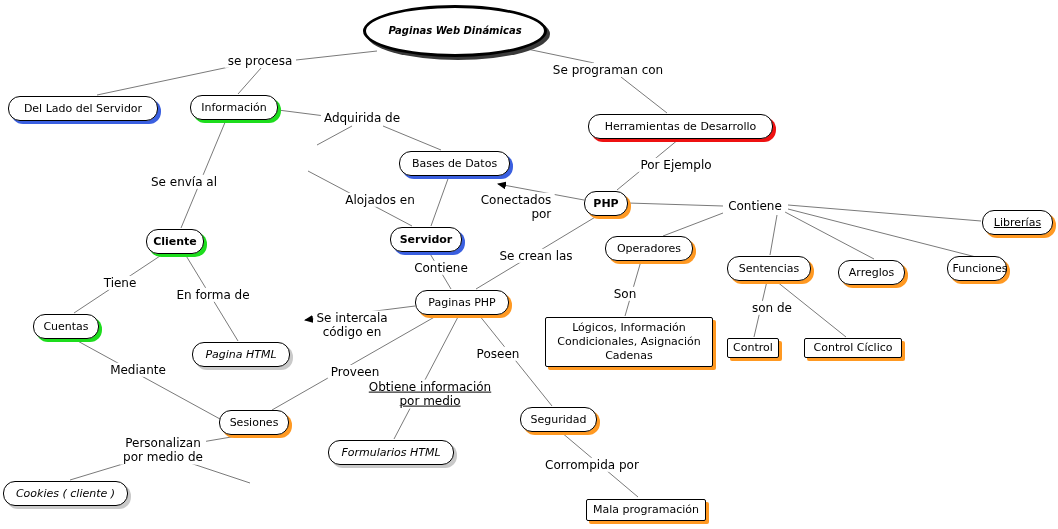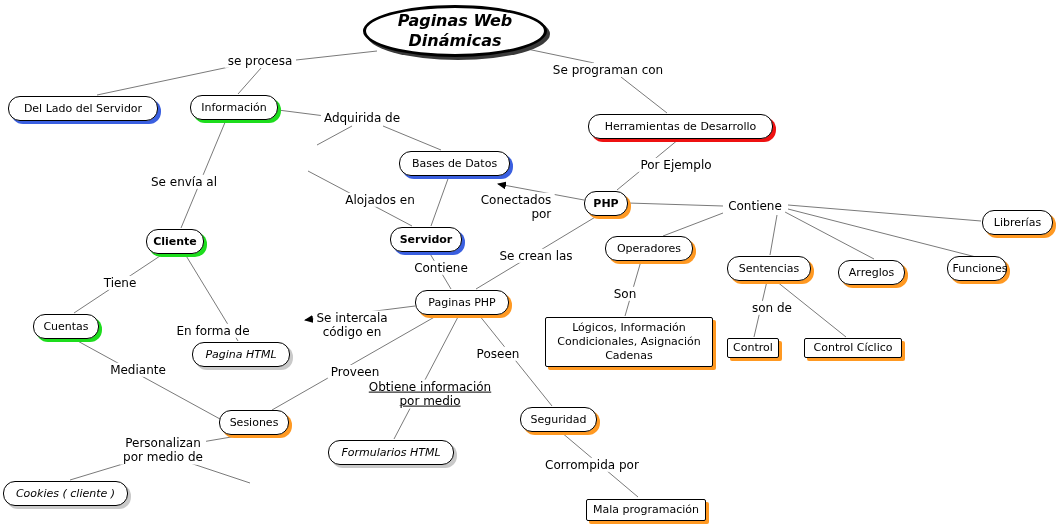--- a/index.html
+++ b/index.html
@@ -7,21 +7,21 @@
   body { font-family:"DejaVu Sans","Liberation Sans",sans-serif; position:relative; }
   #stage { position:absolute; left:0; top:0; width:1058px; height:529px; }
   #edges-svg { position:absolute; left:0; top:0; z-index:0; }
   .node {
     position:absolute; background:#ffffff; border:1px solid #000;
     border-radius:12px; display:flex; align-items:center; justify-content:center;
     font-size:11px; color:#000; text-align:center; white-space:pre-line;
     line-height:1.25; z-index:2; cursor:default; padding:1px 4px;
   }
   .node.square { border-radius:2px; }
-  .node.ellipse { border-radius:50%; border-width:3px; font-size:16px; }
+  .node.ellipse { border-radius:50%; border-width:3px; font-size:10px; }
   .node.bold { font-weight:bold; }
   .node.italic { font-style:italic; }
   .link-label {
     position:absolute; transform:translate(-50%,-50%); background:#ffffff;
     font-size:12px; color:#000; text-align:center; white-space:pre-line;
     line-height:1.2; z-index:1; padding:0 3px;
   }
 </style>
 </head>
 <body>
@@ -77,21 +77,21 @@
     <div class="node " style="left: 190px; top: 95px; width: 88px; height: 25px; box-shadow: rgb(29, 221, 29) 3px 3px 0px;">Información</div>
     <div class="node " style="left: 588px; top: 114px; width: 185px; height: 25px; box-shadow: rgb(238, 17, 17) 3px 3px 0px;">Herramientas de Desarrollo</div>
     <div class="node " style="left: 399px; top: 151px; width: 111px; height: 25px; box-shadow: rgb(58, 95, 224) 3px 3px 0px;">Bases de Datos</div>
     <div class="node  bold" style="left: 584px; top: 191px; width: 44px; height: 25px; box-shadow: rgb(255, 153, 34) 3px 3px 0px;">PHP</div>
     <div class="node  bold" style="left: 146px; top: 229px; width: 58px; height: 25px; box-shadow: rgb(29, 221, 29) 3px 3px 0px;">Cliente</div>
     <div class="node  bold" style="left: 390px; top: 227px; width: 72px; height: 25px; box-shadow: rgb(58, 95, 224) 3px 3px 0px;">Servidor</div>
     <div class="node " style="left: 605px; top: 236px; width: 88px; height: 25px; box-shadow: rgb(255, 153, 34) 3px 3px 0px;">Operadores</div>
     <div class="node " style="left: 727px; top: 256px; width: 84px; height: 25px; box-shadow: rgb(255, 153, 34) 3px 3px 0px;">Sentencias</div>
     <div class="node " style="left: 838px; top: 260px; width: 67px; height: 25px; box-shadow: rgb(255, 153, 34) 3px 3px 0px;">Arreglos</div>
     <div class="node " style="left: 947px; top: 256px; width: 60px; height: 25px; box-shadow: rgb(255, 153, 34) 3px 3px 0px; padding-left: 10px;">Funciones</div>
-    <div class="node " style="left: 982px; top: 210px; width: 71px; height: 25px; box-shadow: rgb(255, 153, 34) 3px 3px 0px;">Librerías</div>
+    <div class="node " style="left: 982px; top: 210px; width: 71px; height: 25px; box-shadow: rgb(255, 153, 34) 3px 3px 0px; text-decoration: underline;">Librerías</div>
     <div class="node " style="left: 33px; top: 314px; width: 66px; height: 25px; box-shadow: rgb(29, 221, 29) 3px 3px 0px;">Cuentas</div>
     <div class="node  italic" style="left: 192px; top: 342px; width: 98px; height: 25px; box-shadow: rgb(201, 201, 201) 3px 3px 0px;">Pagina HTML</div>
     <div class="node " style="left: 415px; top: 290px; width: 94px; height: 25px; box-shadow: rgb(255, 153, 34) 3px 3px 0px;">Paginas PHP</div>
     <div class="node square" style="left: 545px; top: 317px; width: 168px; height: 50px; box-shadow: rgb(255, 153, 34) 3px 3px 0px;">Lógicos, Información
 Condicionales, Asignación
 Cadenas</div>
     <div class="node square" style="left: 727px; top: 338px; width: 52px; height: 20px; box-shadow: rgb(255, 153, 34) 3px 3px 0px;">Control</div>
     <div class="node square" style="left: 804px; top: 338px; width: 98px; height: 20px; box-shadow: rgb(255, 153, 34) 3px 3px 0px;">Control Cíclico</div>
     <div class="node " style="left: 219px; top: 410px; width: 70px; height: 25px; box-shadow: rgb(255, 153, 34) 3px 3px 0px;">Sesiones</div>
     <div class="node  italic" style="left: 328px; top: 440px; width: 126px; height: 25px; box-shadow: rgb(201, 201, 201) 3px 3px 0px;">Formularios HTML</div>
@@ -103,21 +103,21 @@
     <div class="link-label" style="left: 362px; top: 118px;">Adquirida de</div>
     <div class="link-label" style="left: 676px; top: 165px;">Por Ejemplo</div>
     <div class="link-label" style="left: 184px; top: 182px;">Se envía al</div>
     <div class="link-label" style="left: 380px; top: 200px;">Alojados en</div>
     <div class="link-label" style="left: 516px; top: 207px; text-align: right;">Conectados
 por</div>
     <div class="link-label" style="left: 755px; top: 206px;">Contiene</div>
     <div class="link-label" style="left: 536px; top: 256px;">Se crean las</div>
     <div class="link-label" style="left: 441px; top: 268px;">Contiene</div>
     <div class="link-label" style="left: 120px; top: 283px;">Tiene</div>
-    <div class="link-label" style="left: 213px; top: 295px; margin-top: 36px;">En forma de</div>
+    <div class="link-label" style="left: 213px; top: 295px;">En forma de</div>
     <div class="link-label" style="left: 625px; top: 294px;">Son</div>
     <div class="link-label" style="left: 772px; top: 308px;">son de</div>
     <div class="link-label" style="left: 352px; top: 325px;">Se intercala
 código en</div>
     <div class="link-label" style="left: 355px; top: 372px;">Proveen</div>
     <div class="link-label" style="left: 430px; top: 394px; text-decoration: underline;">Obtiene información
 por medio</div>
     <div class="link-label" style="left: 498px; top: 354px;">Poseen</div>
     <div class="link-label" style="left: 138px; top: 370px;">Mediante</div>
     <div class="link-label" style="left: 163px; top: 450px;">Personalizan

